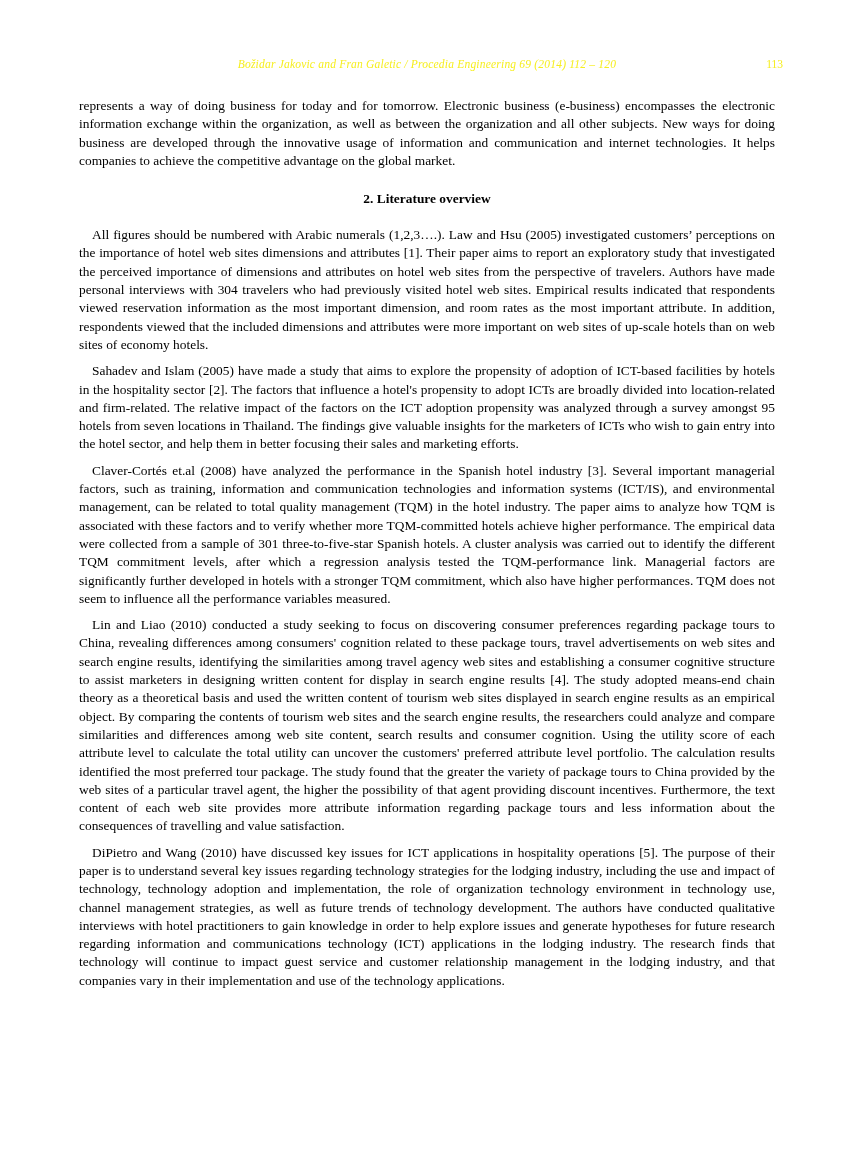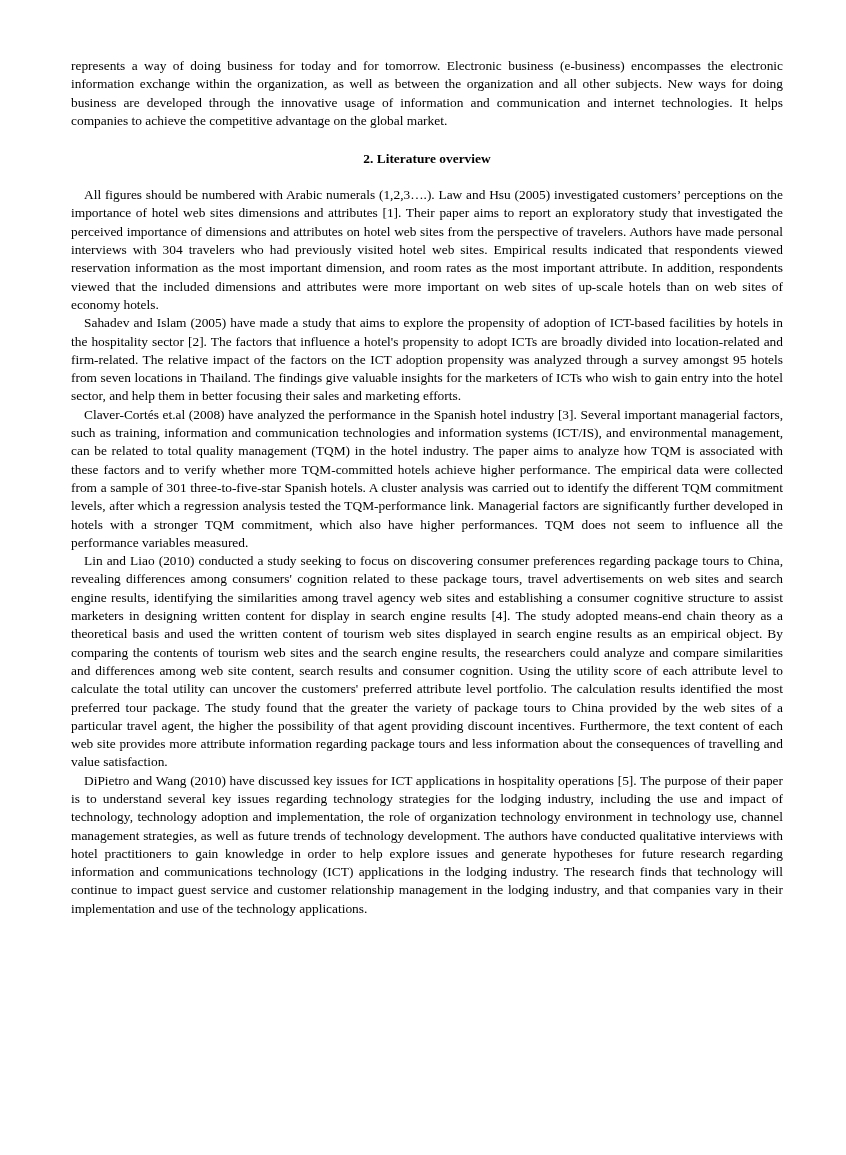--- a/index.html
+++ b/index.html
@@ -38,21 +38,21 @@
   }
   .folio {
     position: absolute;
     right: 0;
     top: 0;
     font-size: 11.5px;
     line-height: 14px;
     color: var(--header-color, #f6ee1e);
   }
   .body-text p {
-    margin: 0;
+    margin: 8px;
     font-size: 13.4px;
     line-height: 18.3px;
     text-align: justify;
     text-justify: inter-word;
   }
   .body-text p.indent {
     text-indent: 13px;
   }
   .section-heading {
     margin: 21px 0 19px 0;
@@ -61,20 +61,24 @@
     font-weight: bold;
     text-align: center;
   }
 </style>
 </head>
 <body>
 
 <div class="page">
   <div class="content">
 
+    <div class="page-header">
+      <span class="running-title">Božidar Jakovic and Fran Galetic / Procedia Engineering 69 (2014) 112 – 120</span>
+      <span class="folio">113</span>
+    </div>
 
     <div class="body-text">
       <p>represents a way of doing business for today and for tomorrow. Electronic business (e-business) encompasses the electronic information exchange within the organization, as well as between the organization and all other subjects. New ways for doing business are developed through the innovative usage of information and communication and internet technologies. It helps companies to achieve the competitive advantage on the global market.</p>
 
       <h2 class="section-heading">2. Literature overview</h2>
 
       <p class="indent">All figures should be numbered with Arabic numerals (1,2,3….). Law and Hsu (2005) investigated customers’ perceptions on the importance of hotel web sites dimensions and attributes [1]. Their paper aims to report an exploratory study that investigated the perceived importance of dimensions and attributes on hotel web sites from the perspective of travelers. Authors have made personal interviews with 304 travelers who had previously visited hotel web sites. Empirical results indicated that respondents viewed reservation information as the most important dimension, and room rates as the most important attribute. In addition, respondents viewed that the included dimensions and attributes were more important on web sites of up-scale hotels than on web sites of economy hotels.</p>
 
       <p class="indent">Sahadev and Islam (2005) have made a study that aims to explore the propensity of adoption of ICT-based facilities by hotels in the hospitality sector [2].  The factors that influence a hotel's propensity to adopt ICTs are broadly divided into location-related and firm-related. The relative impact of the factors on the ICT adoption propensity was analyzed through a survey amongst 95 hotels from seven locations in Thailand. The findings give valuable insights for the marketers of ICTs who wish to gain entry into the hotel sector, and help them in better focusing their sales and marketing efforts.</p>
 

